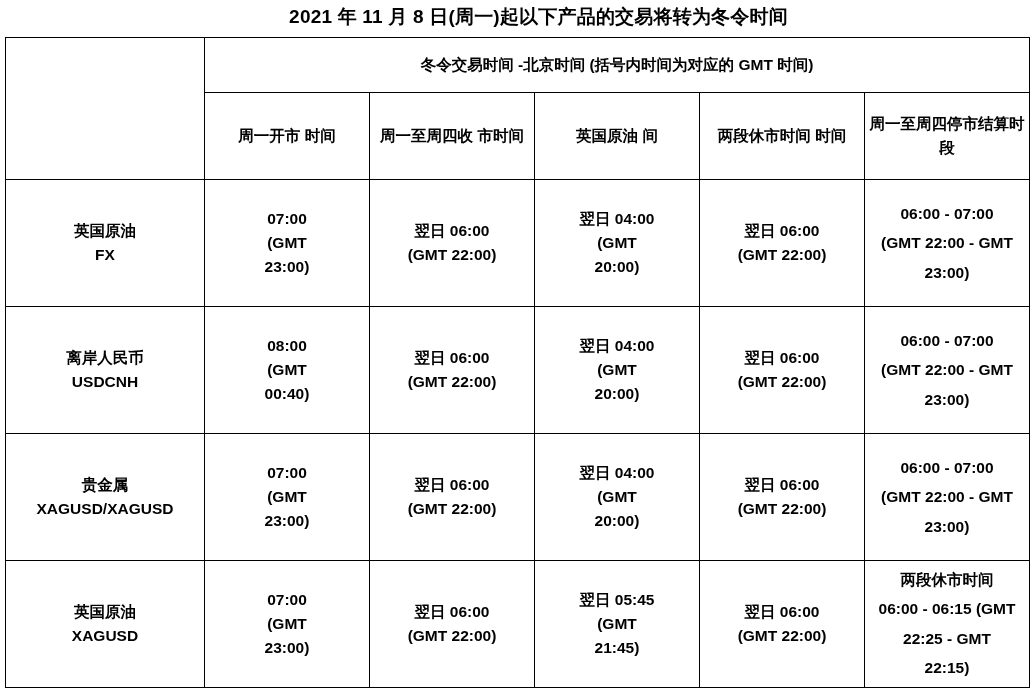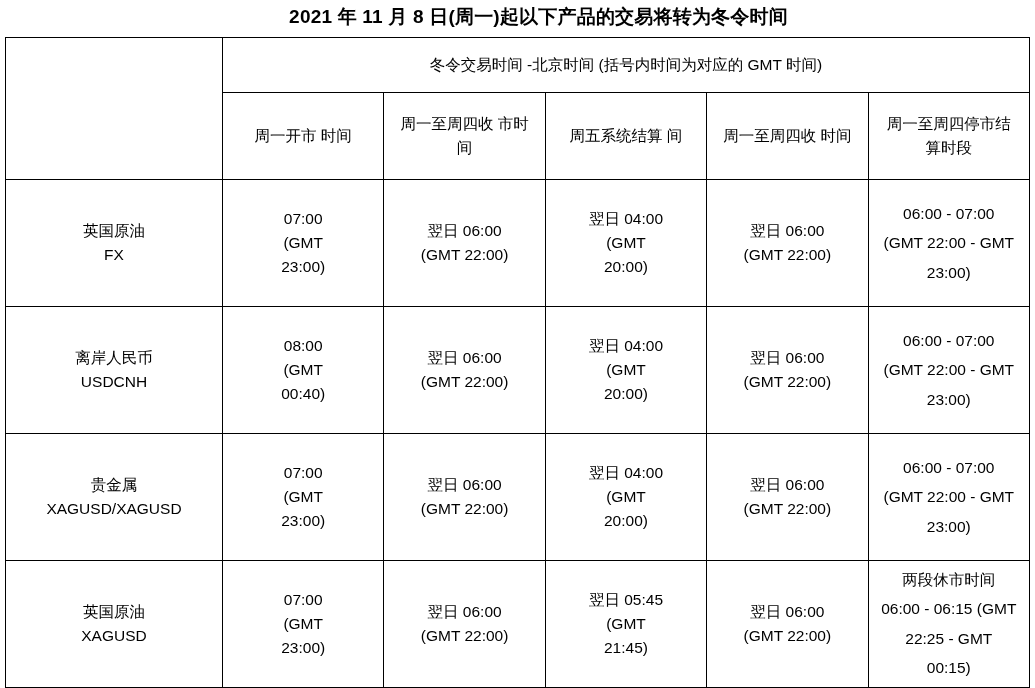--- a/index.html
+++ b/index.html
@@ -32,24 +32,24 @@
   table.sched {
     border-collapse: collapse;
     table-layout: fixed;
     width: 1025px;
     margin: 0 5px;
   }
   table.sched td, table.sched th {
     border: 1px solid #000000;
     text-align: center;
     vertical-align: middle;
-    font-weight: normal;
+    font-weight: bold;
     font-size: 15.5px;
     line-height: 1.55;
-    padding: 4px 12px;
+    padding: 4px 3px;
     word-wrap: break-word;
   }
   .corner-cell {
     width: 192px;
   }
   .span-header {
     font-size: 16px;
     height: 46px;
   }
   .col-h {
@@ -91,24 +91,24 @@
         <td class="span-header" colspan="5">冬令交易时间  -北京时间 (括号内时间为对应的 GMT 时间)</td>
       </tr>
       <tr>
         <td class="col-h w1">
           <span class="sub">周一开市 时间</span>
         </td>
         <td class="col-h w2">
           <span class="sub">周一至周四收 市时间</span>
         </td>
         <td class="col-h w3">
-          <span class="sub">周五系统结算 间</span>
+          <span class="sub">英国原油 间</span>
         </td>
         <td class="col-h w4">
-          <span class="sub">周一至周四收 时间</span>
+          <span class="sub">两段休市时间 时间</span>
         </td>
         <td class="col-h w5">
           <span class="sub">周一至周四停市结算时段</span>
         </td>
       </tr>
 
       <tr class="body-row">
         <td class="prod-cell">
           <span class="sub">英国原油</span>
           <span class="sub">FX</span>
@@ -214,19 +214,19 @@
           <span class="sub">(GMT</span>
           <span class="sub">21:45)</span>
         </td>
         <td>
           <span class="sub">翌日 06:00</span>
           <span class="sub">(GMT 22:00)</span>
         </td>
         <td>
           <span class="last-col-line">两段休市时间</span>
           <span class="last-col-line">06:00 - 06:15 (GMT 22:25 - GMT</span>
-          <span class="last-col-line">00:15)</span>
+          <span class="last-col-line">22:15)</span>
         </td>
       </tr>
     </tbody>
   </table>
 
 </div>
 
 </body></html>

